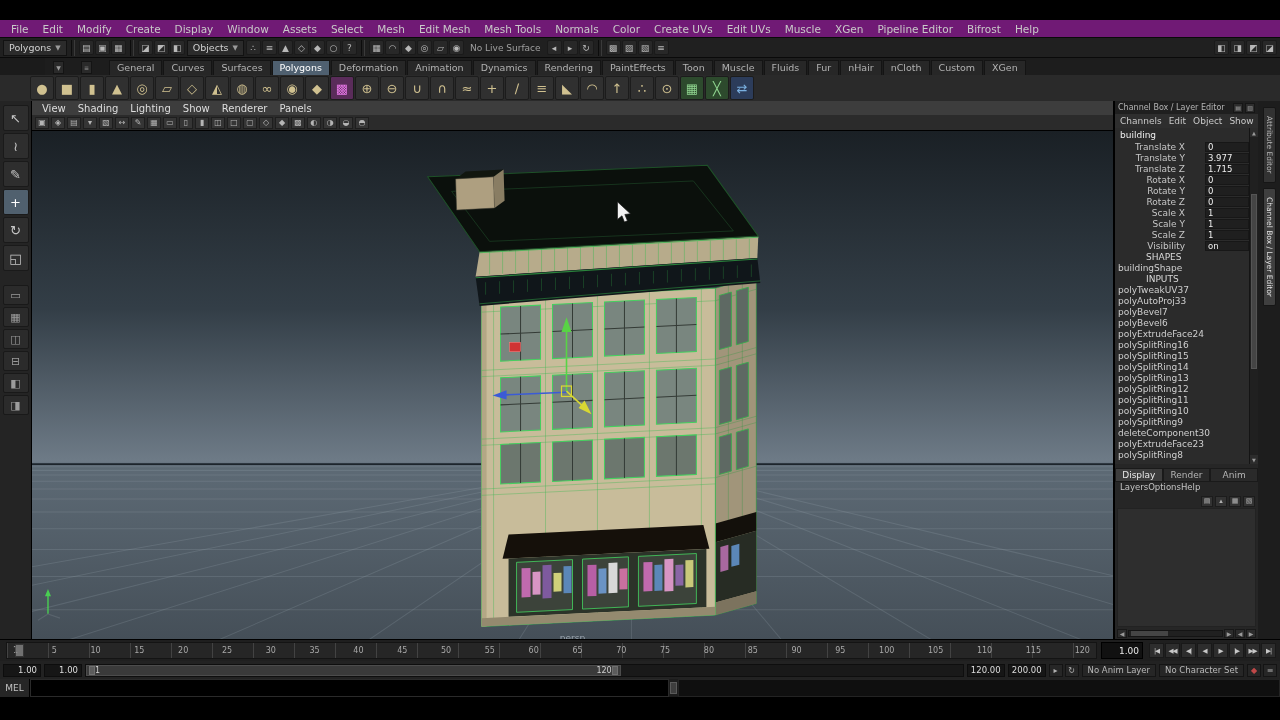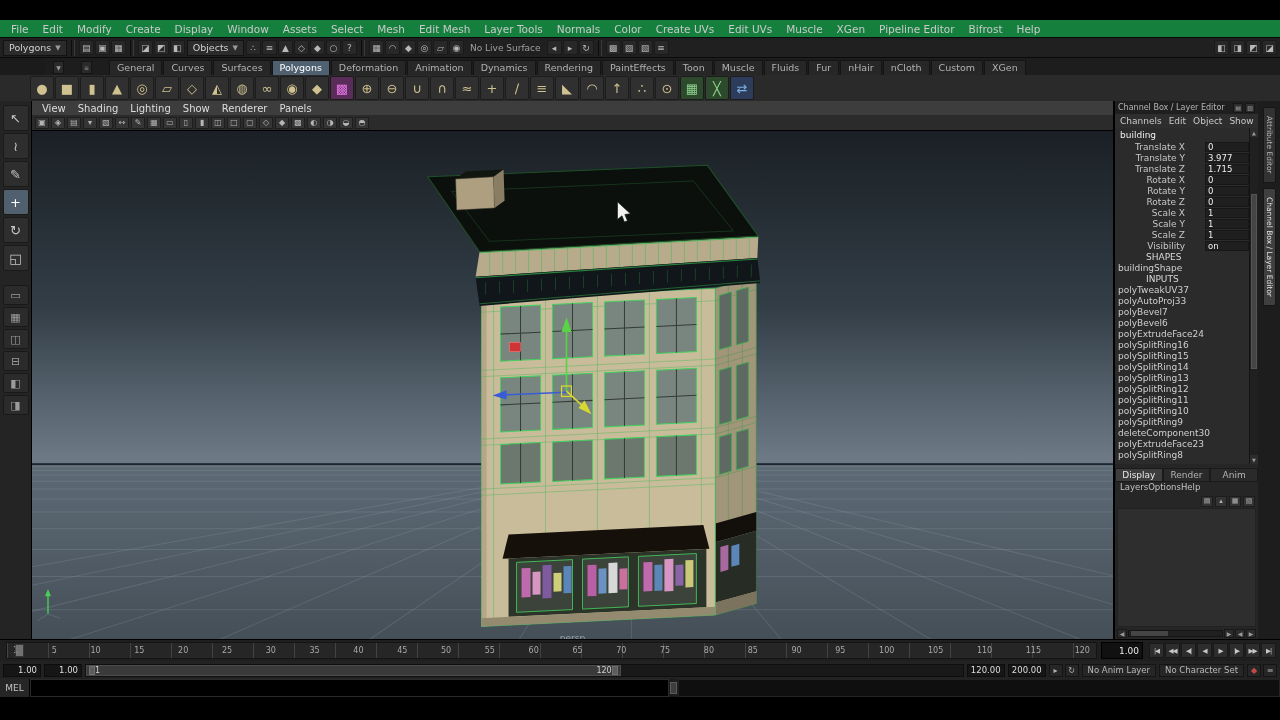--- a/index.html
+++ b/index.html
@@ -4,21 +4,21 @@
 <style>
   * { margin:0; padding:0; box-sizing:border-box; user-select:none; }
   html,body { width:1280px; height:720px; background:#000; font-family:"DejaVu Sans","Liberation Sans",sans-serif; overflow:hidden; }
   .screen { position:relative; width:1280px; height:720px; background:#000; }
   .letterbox { width:1280px; background:#000; }
   .letterbox.top { height:20px; }
   .letterbox.bottom { height:23px; }
   .ui { width:1280px; height:677px; background:#1b1b1b; display:flex; flex-direction:column; }
 
   
-  .menubar { height:17px; display:flex; align-items:center; background:#15803d; padding-left:4px; flex:none; }
+  .menubar { height:17px; display:flex; align-items:center; background:#701a75; padding-left:4px; flex:none; }
   .menu-item { padding:0 7px; font-size:10.5px; color:#c9c9c9; white-space:nowrap; }
 
   
   .statusline { height:21px; display:flex; align-items:center; background:#202020; gap:2px; padding:0 3px; border-top:1px solid #0a0a0a; border-bottom:1px solid #0a0a0a; flex:none; }
   .sl-drop { height:16px; background:#2b2b2b; border:1px solid #121212; display:flex; align-items:center; gap:4px; padding:0 5px; font-size:9.5px; color:#d0d0d0; white-space:nowrap; }
   .sl-caret { font-size:7px; color:#9a9a9a; }
   .sl-sep { width:4px; height:16px; border-left:1px solid #0c0c0c; border-right:1px solid #3a3a3a; margin:0 2px; }
   .icon-row { display:flex; gap:1px; align-items:center; }
   .sl-icon { width:15px; height:15px; display:flex; align-items:center; justify-content:center; font-size:9px; color:#b8b8b8; background:#282828; border:1px solid #1a1a1a; border-radius:2px; }
   .sl-label { font-size:9px; color:#9f9f9f; padding:0 4px; white-space:nowrap; }
@@ -126,21 +126,21 @@
     <div class="menu-item">File</div>
         <div class="menu-item">Edit</div>
         <div class="menu-item">Modify</div>
         <div class="menu-item">Create</div>
         <div class="menu-item">Display</div>
         <div class="menu-item">Window</div>
         <div class="menu-item">Assets</div>
         <div class="menu-item">Select</div>
         <div class="menu-item">Mesh</div>
         <div class="menu-item">Edit Mesh</div>
-        <div class="menu-item">Layer Tools</div>
+        <div class="menu-item">Mesh Tools</div>
         <div class="menu-item">Normals</div>
         <div class="menu-item">Color</div>
         <div class="menu-item">Create UVs</div>
         <div class="menu-item">Edit UVs</div>
         <div class="menu-item">Muscle</div>
         <div class="menu-item">XGen</div>
         <div class="menu-item">Pipeline Editor</div>
         <div class="menu-item">Bifrost</div>
         <div class="menu-item">Help</div>
       </div>

